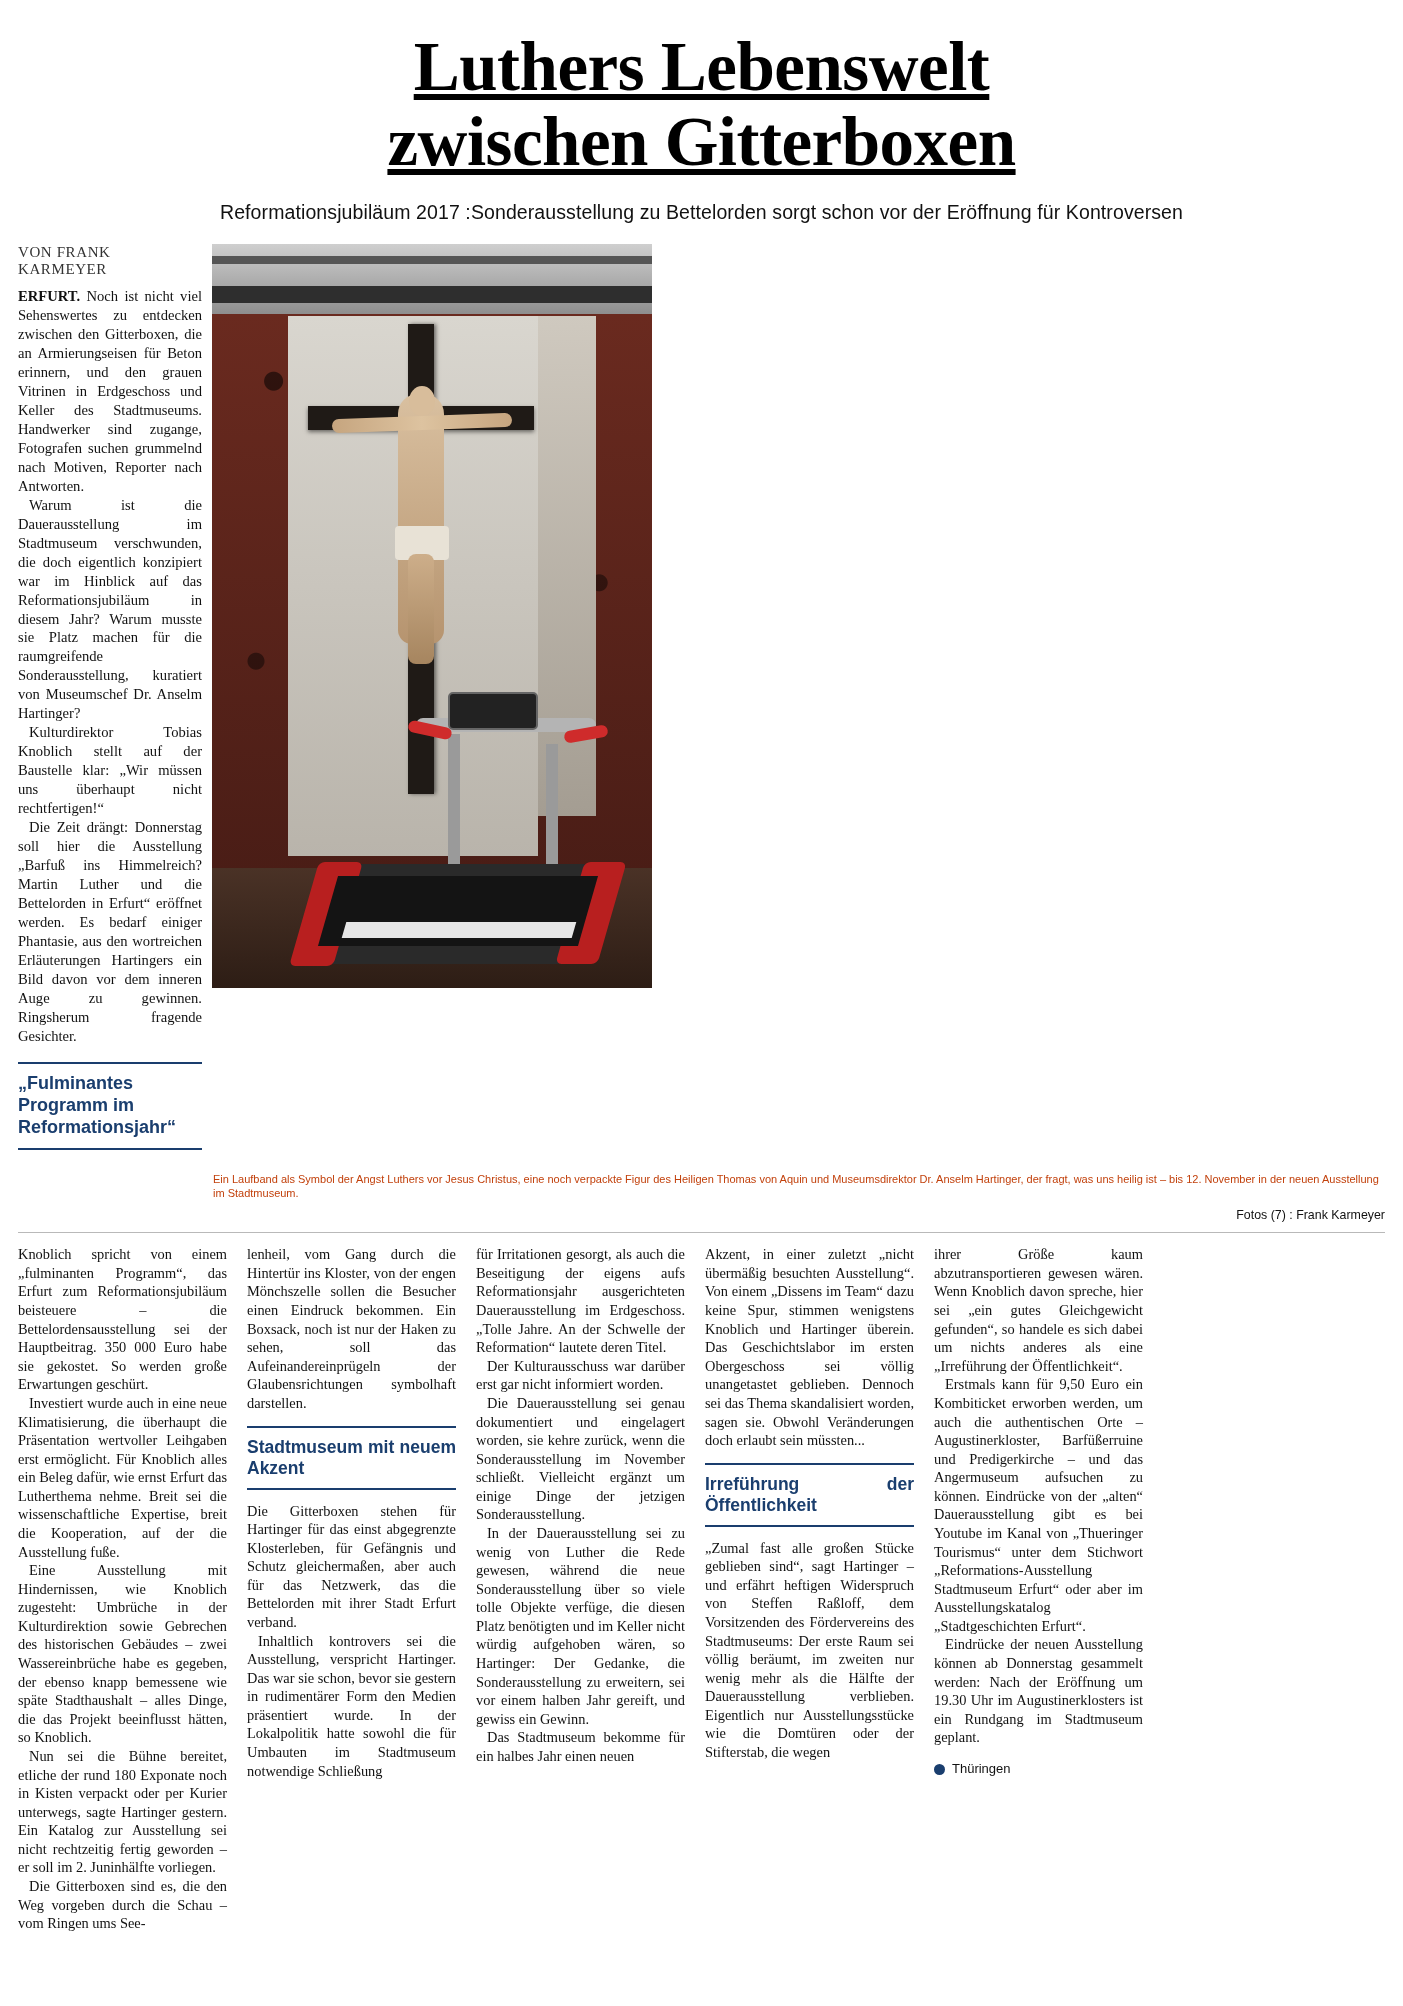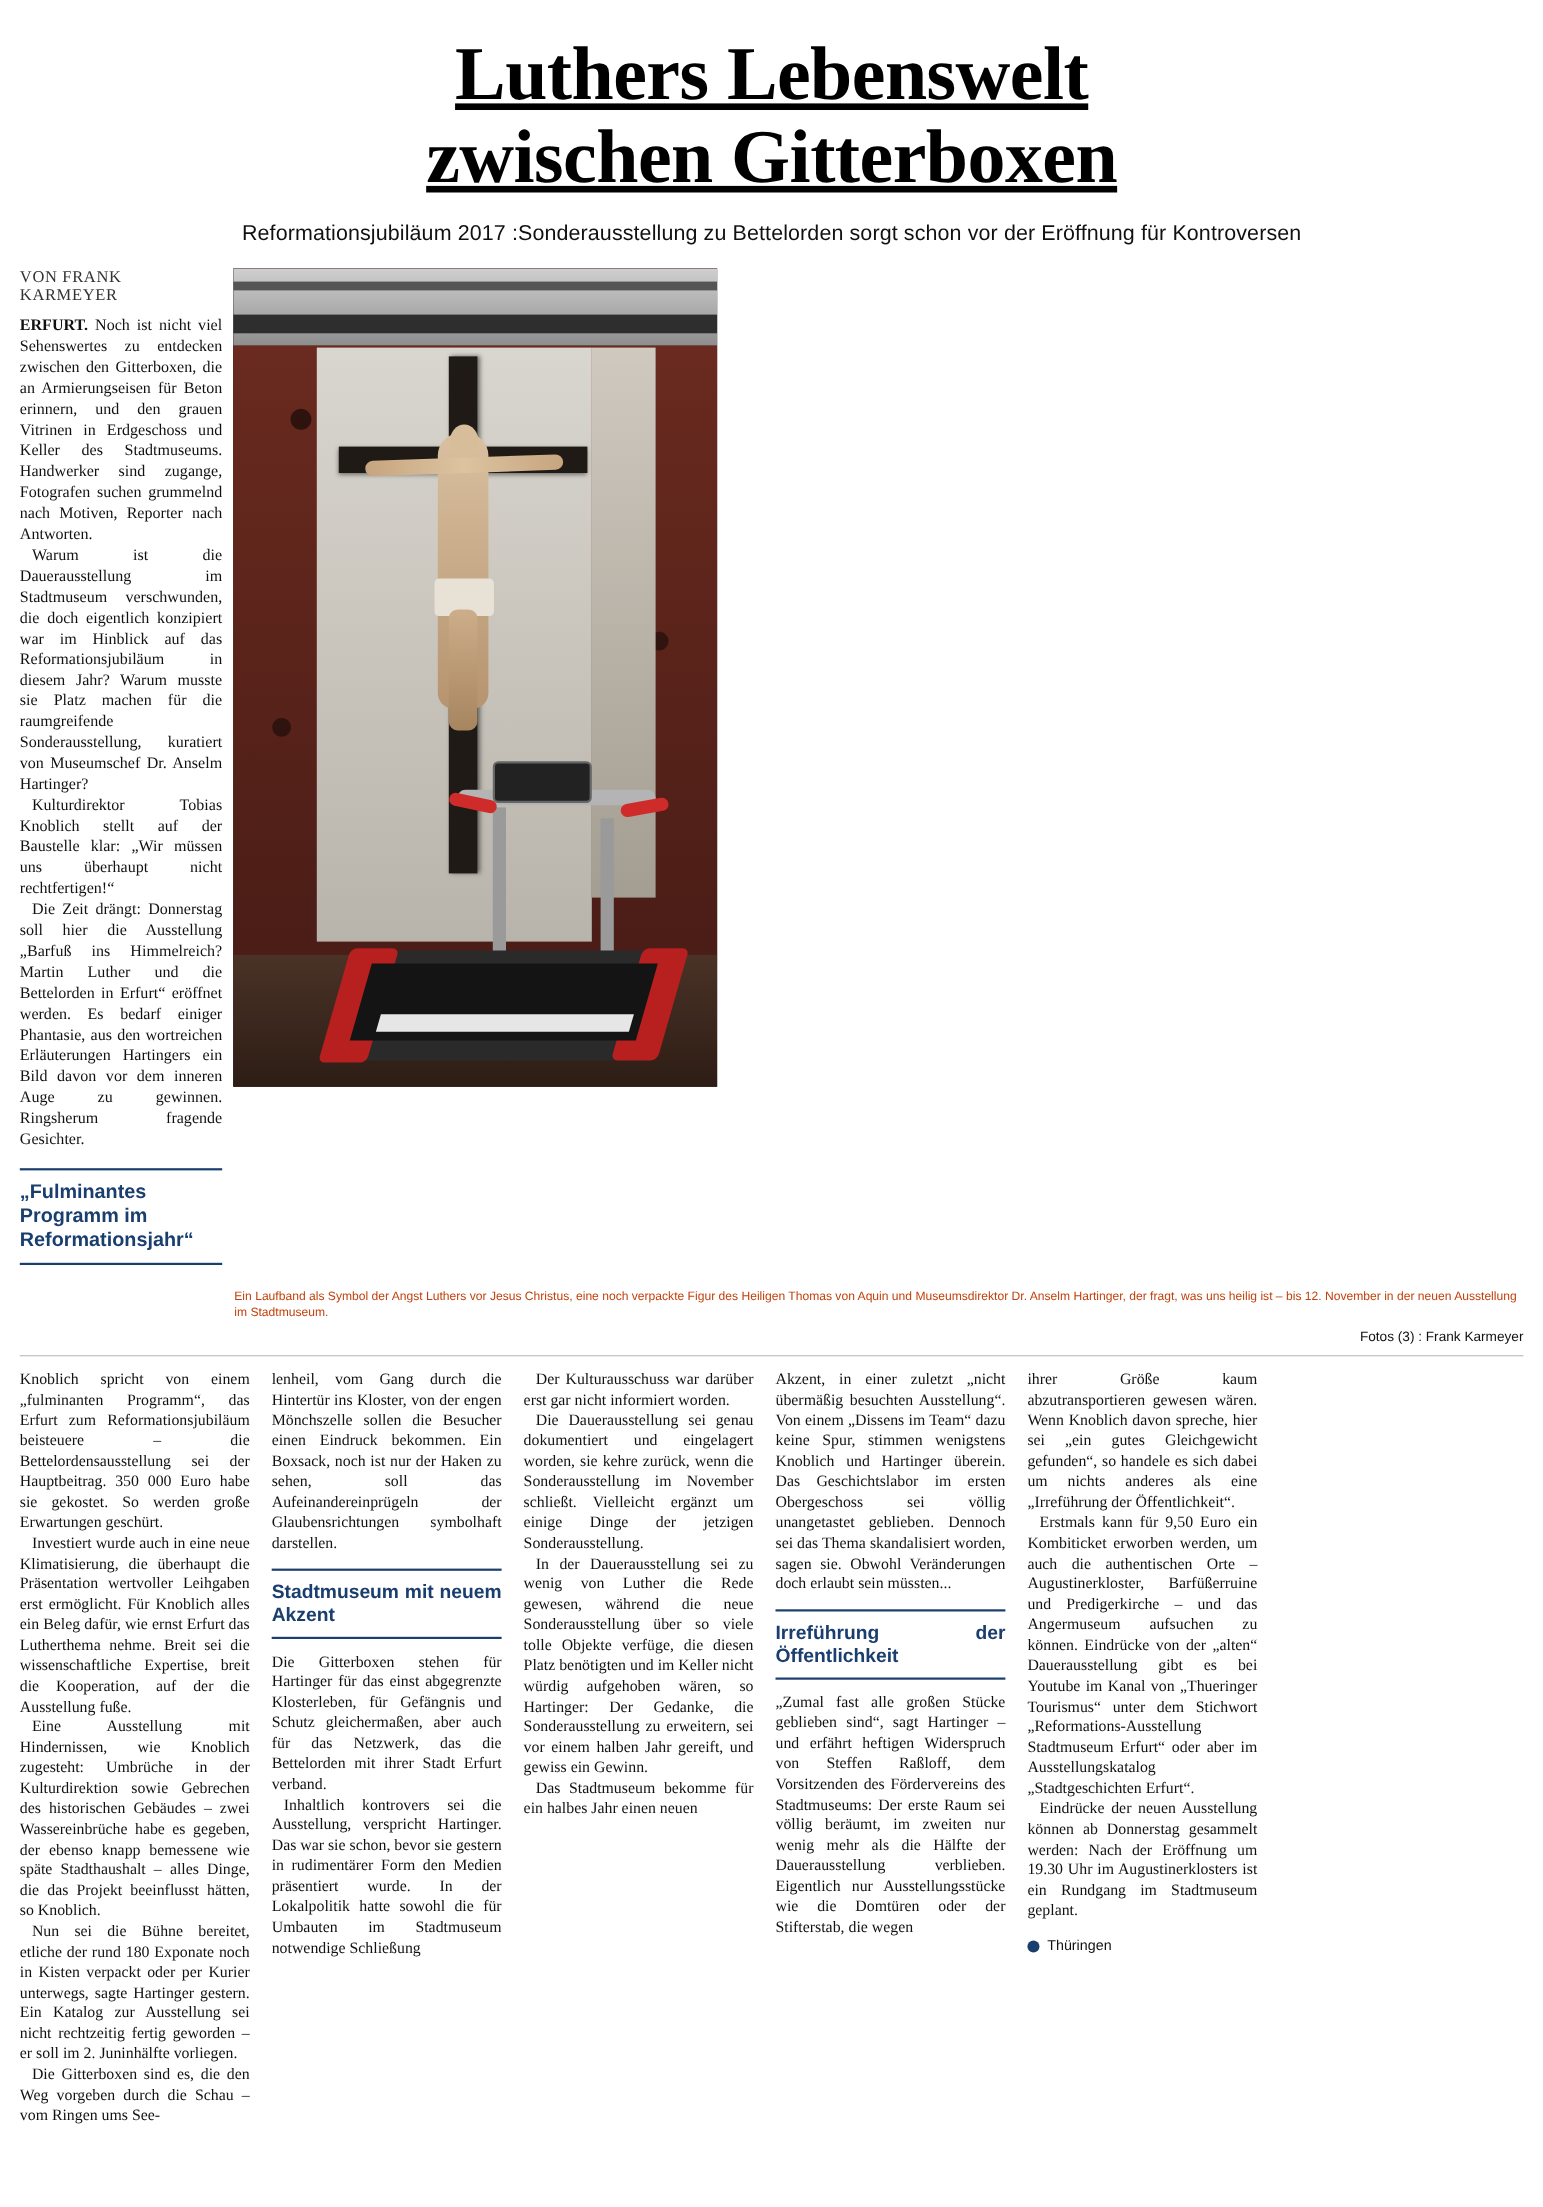--- a/index.html
+++ b/index.html
@@ -373,21 +373,21 @@
         </div>
 
       </div>
     </div>
   </div>
 
   <div class="caption-row">
     <div class="caption-spacer"></div>
     <div style="flex:1 1 auto;">
       <div class="caption">Ein Laufband als Symbol der Angst Luthers vor Jesus Christus, eine noch verpackte Figur des Heiligen Thomas von Aquin und Museumsdirektor Dr. Anselm Hartinger, der fragt, was uns heilig ist – bis 12. November in der neuen Ausstellung im Stadtmuseum.</div>
-      <div class="credit">Fotos (3) : Frank Karmeyer</div>
+      <div class="credit">Fotos (7) : Frank Karmeyer</div>
     </div>
   </div>
 
   <div class="rule-top"></div>
 
   <div class="cols">
 
     <div class="col">
       <p class="first">Knoblich spricht von einem „fulminanten Programm“, das Erfurt zum Reformationsjubiläum beisteuere – die Bettelordensausstellung sei der Hauptbeitrag. 350 000 Euro habe sie gekostet. So werden große Erwartungen geschürt.</p>
       <p>Investiert wurde auch in eine neue Klimatisierung, die überhaupt die Präsentation wertvoller Leihgaben erst ermöglicht. Für Knoblich alles ein Beleg dafür, wie ernst Erfurt das Lutherthema nehme. Breit sei die wissenschaftliche Expertise, breit die Kooperation, auf der die Ausstellung fuße.</p>
@@ -397,20 +397,21 @@
     </div>
 
     <div class="col">
       <p class="first">lenheil, vom Gang durch die Hintertür ins Kloster, von der engen Mönchszelle sollen die Besucher einen Eindruck bekommen. Ein Boxsack, noch ist nur der Haken zu sehen, soll das Aufeinandereinprügeln der Glaubensrichtungen symbolhaft darstellen.</p>
       <h3 class="secthead">Stadtmuseum mit neuem Akzent</h3>
       <p class="first">Die Gitterboxen stehen für Hartinger für das einst abgegrenzte Klosterleben, für Gefängnis und Schutz gleichermaßen, aber auch für das Netzwerk, das die Bettelorden mit ihrer Stadt Erfurt verband.</p>
       <p>Inhaltlich kontrovers sei die Ausstellung, verspricht Hartinger. Das war sie schon, bevor sie gestern in rudimentärer Form den Medien präsentiert wurde. In der Lokalpolitik hatte sowohl die für Umbauten im Stadtmuseum notwendige Schließung</p>
     </div>
 
     <div class="col">
+      <p class="first">für Irritationen gesorgt, als auch die Beseitigung der eigens aufs Reformationsjahr ausgerichteten Dauerausstellung im Erdgeschoss. „Tolle Jahre. An der Schwelle der Reformation“ lautete deren Titel.</p>
       <p>Der Kulturausschuss war darüber erst gar nicht informiert worden.</p>
       <p>Die Dauerausstellung sei genau dokumentiert und eingelagert worden, sie kehre zurück, wenn die Sonderausstellung im November schließt. Vielleicht ergänzt um einige Dinge der jetzigen Sonderausstellung.</p>
       <p>In der Dauerausstellung sei zu wenig von Luther die Rede gewesen, während die neue Sonderausstellung über so viele tolle Objekte verfüge, die diesen Platz benötigten und im Keller nicht würdig aufgehoben wären, so Hartinger: Der Gedanke, die Sonderausstellung zu erweitern, sei vor einem halben Jahr gereift, und gewiss ein Gewinn.</p>
       <p>Das Stadtmuseum bekomme für ein halbes Jahr einen neuen</p>
     </div>
 
     <div class="col">
       <p class="first">Akzent, in einer zuletzt „nicht übermäßig besuchten Ausstellung“. Von einem „Dissens im Team“ dazu keine Spur, stimmen wenigstens Knoblich und Hartinger überein. Das Geschichtslabor im ersten Obergeschoss sei völlig unangetastet geblieben. Dennoch sei das Thema skandalisiert worden, sagen sie. Obwohl Veränderungen doch erlaubt sein müssten...</p>
       <h3 class="secthead">Irreführung der Öffentlichkeit</h3>
       <p class="first">„Zumal fast alle großen Stücke geblieben sind“, sagt Hartinger – und erfährt heftigen Widerspruch von Steffen Raßloff, dem Vorsitzenden des Fördervereins des Stadtmuseums: Der erste Raum sei völlig beräumt, im zweiten nur wenig mehr als die Hälfte der Dauerausstellung verblieben. Eigentlich nur Ausstellungsstücke wie die Domtüren oder der Stifterstab, die wegen</p>

